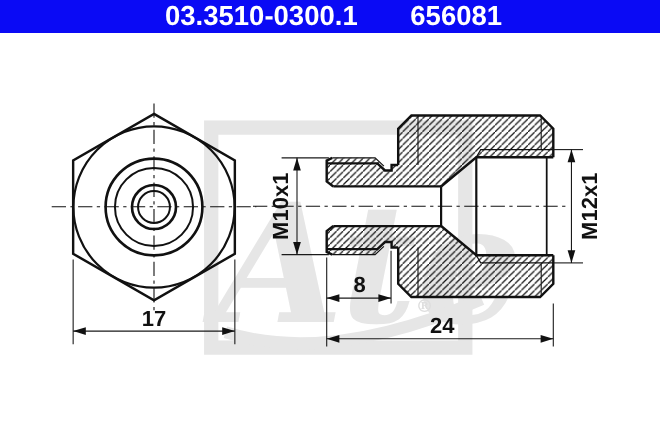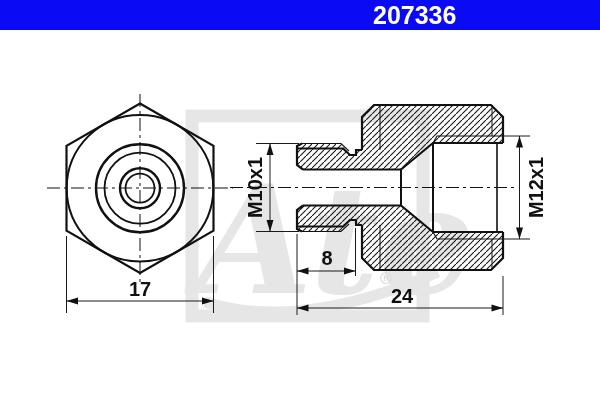--- a/index.html
+++ b/index.html
@@ -27,21 +27,22 @@
     font-family:"DejaVu Serif","Liberation Serif",serif;
     font-style:italic;font-weight:bold;
   }
 </style>
 </head>
 <body>
 
 <div class="screen">
 
   <div class="header-bar" style="background: rgb(10, 10, 245);">
-    <span class="header-text ref">207336</span>
+    <span class="header-text pn">03.3510-0300.1</span>
+    <span class="header-text ref">656081</span>
   </div>
 
   <svg class="drawing" width="600" height="400" viewBox="0 0 600 400">
     <defs>
       <pattern id="hatch" patternUnits="userSpaceOnUse" width="6" height="6">
         <line x1="0" y1="6" x2="6" y2="0" stroke="#151515" stroke-width="1.1"></line>
       </pattern>
     </defs>
 
     <g>

